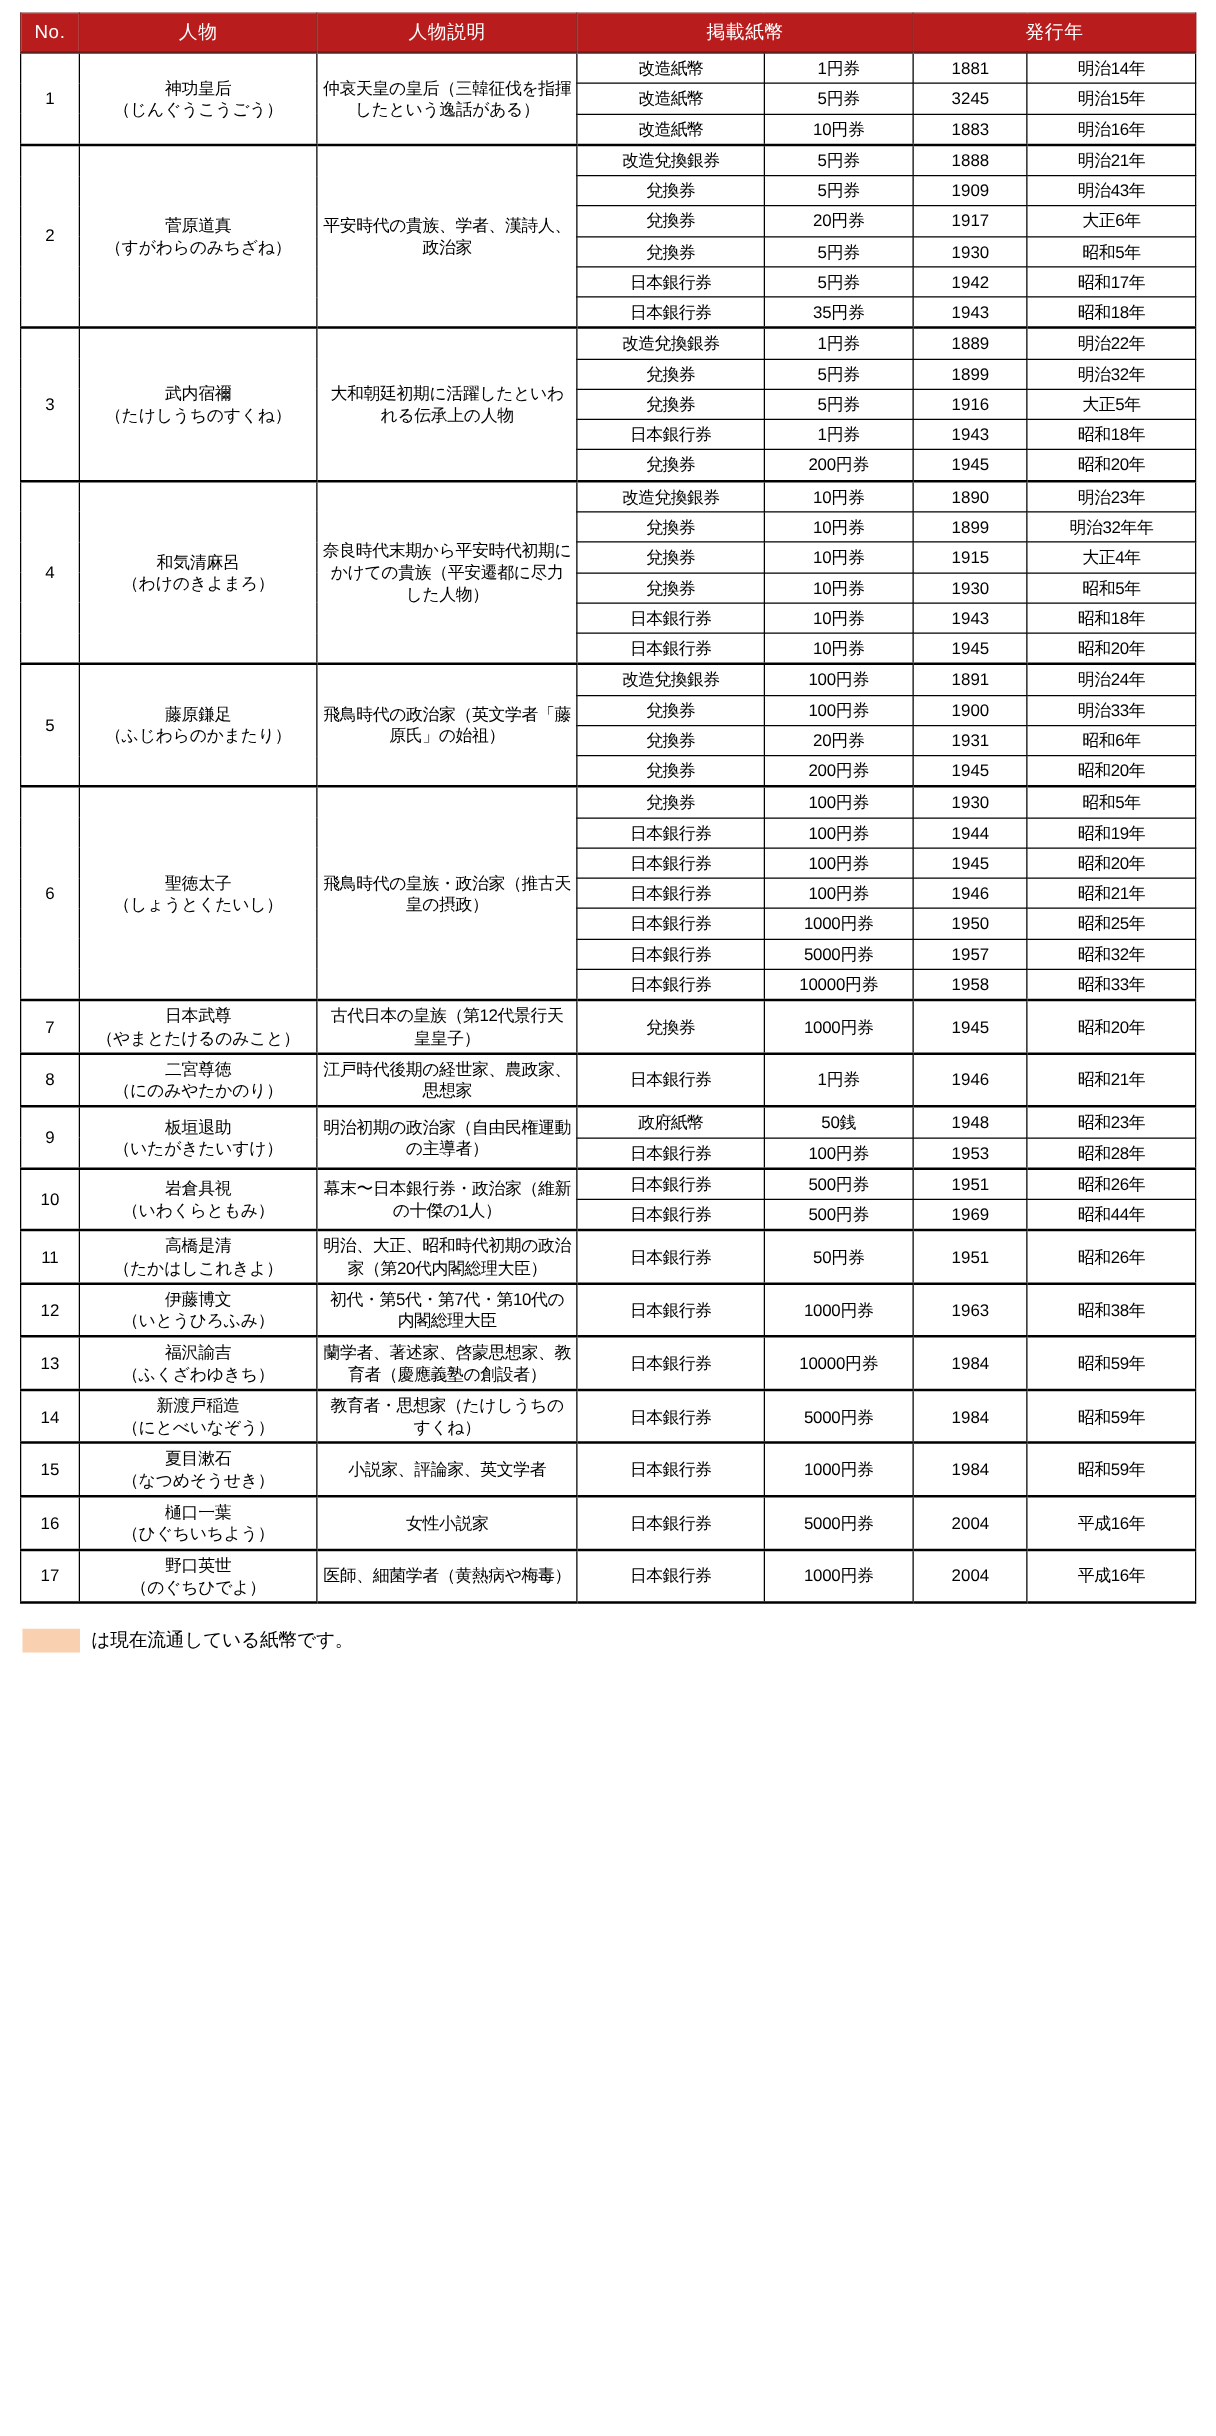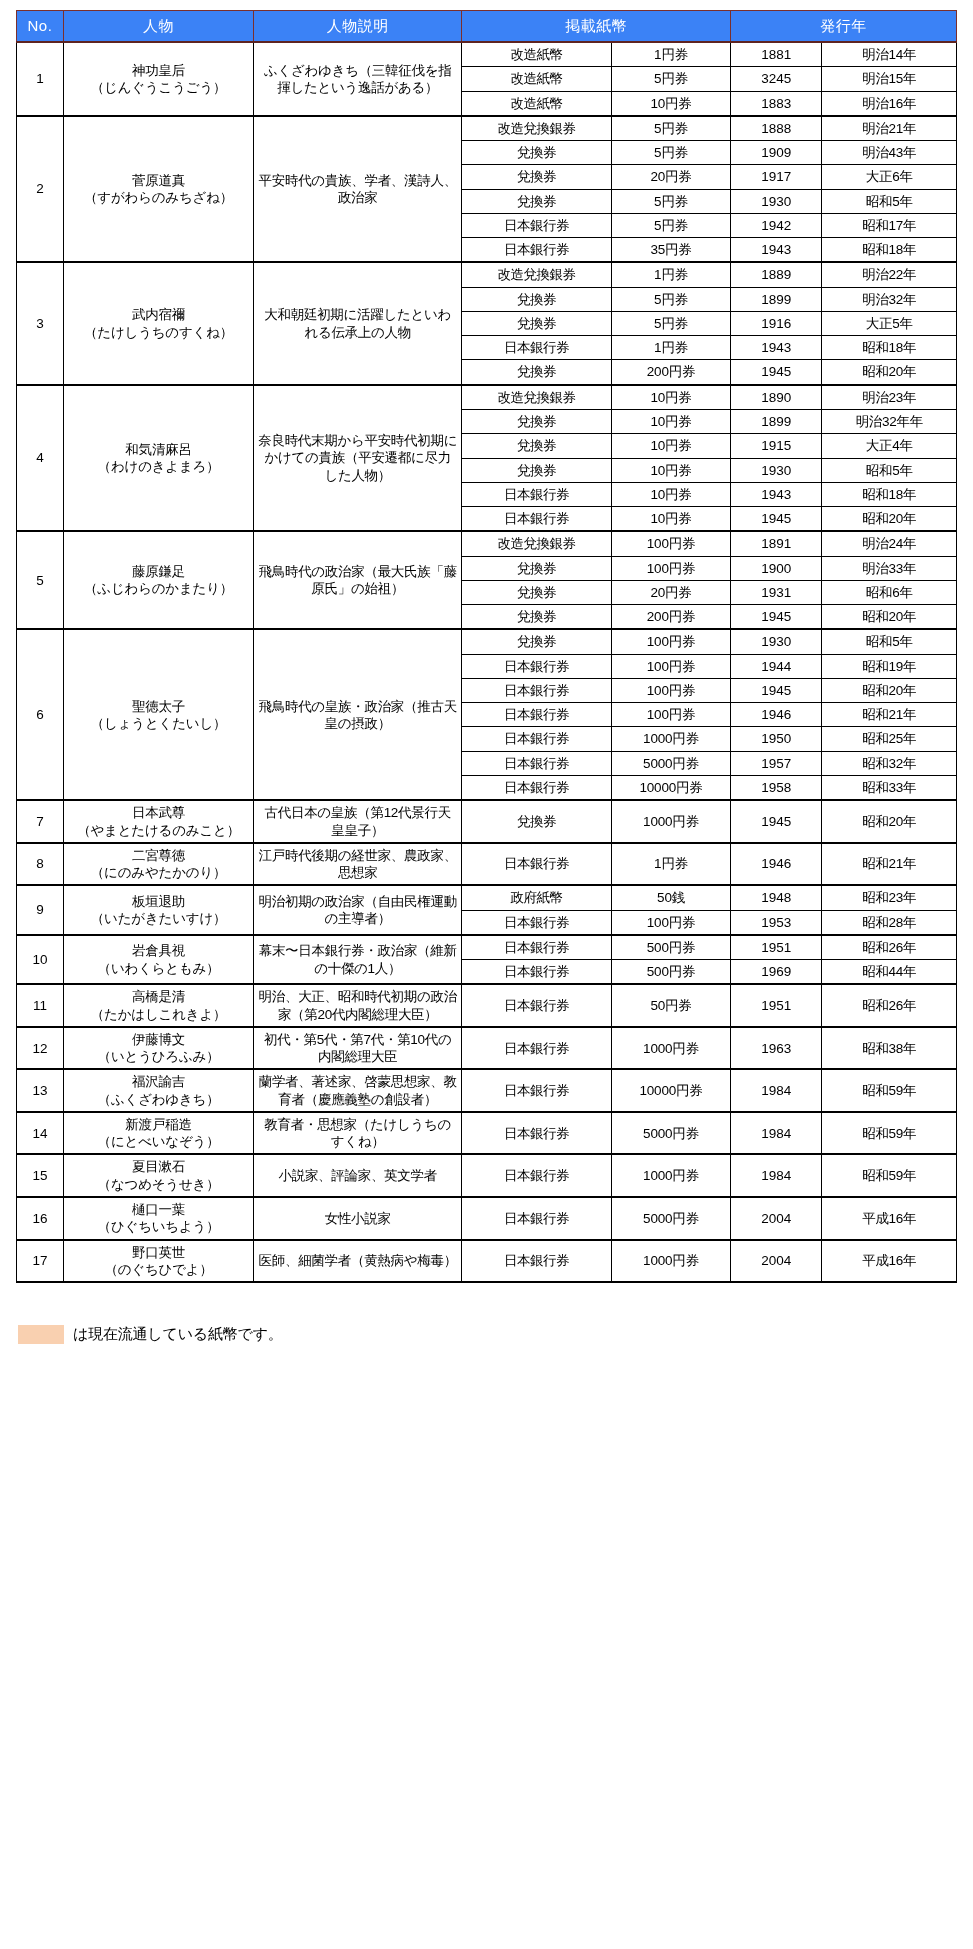--- a/index.html
+++ b/index.html
@@ -16,21 +16,21 @@
   table.paper-table{
     border-collapse:collapse;
     table-layout:fixed;
     width:941px;
     margin:10px 16px 0 16px;
     font-size:13px;
   }
 
   
   table.paper-table thead th{
-    background:#3b82f6;
+    background:#b91c1c;
     color:#ffffff;
     font-weight:normal;
     font-size:15px;
     height:30px;
     line-height:30px;
     padding:0;
     text-align:center;
     border:1px solid #7c2f2b;
     border-bottom:2px solid #5e2320;
     letter-spacing:0.5px;
@@ -71,23 +71,23 @@
   col.w-no{width:37px;}
   col.w-person{width:150px;}
   col.w-desc{width:164px;}
   col.w-note{width:118px;}
   col.w-denom{width:94px;}
   col.w-year{width:72px;}
   col.w-era{width:106px;}
 
   
   .legend{
-    margin:40px 0 0 18px;
+    margin:20px 0 0 18px;
     display:flex;
-    align-items:center;
+    align-items:flex-start;
     height:22px;
   }
   .legend .swatch{
     width:46px;height:19px;
     background:#f9d0b0;
     display:inline-block;
   }
   .legend .legend-text{
     margin-left:9px;
     font-size:15px;
@@ -117,21 +117,21 @@
         <th>人物</th>
         <th>人物説明</th>
         <th colspan="2">掲載紙幣</th>
         <th colspan="2">発行年</th>
       </tr>
     </thead>
     <tbody id="table-body">
         <tr class="group-start">
           <td class="c-no" rowspan="3">1</td>
           <td class="c-person" rowspan="3">神功皇后<br>（じんぐうこうごう）</td>
-          <td class="c-desc" rowspan="3">ふくざわゆきち（三韓征伐を指揮したという逸話がある）</td>
+          <td class="c-desc" rowspan="3">仲哀天皇の皇后（三韓征伐を指揮したという逸話がある）</td>
           <td class="c-note">改造紙幣</td>
           <td class="c-denom">1円券</td>
           <td class="c-year">1881</td>
           <td class="c-era">明治14年</td>
         </tr>
         <tr>
           <td class="c-note">改造紙幣</td>
           <td class="c-denom">5円券</td>
           <td class="c-year">3245</td>
           <td class="c-era">明治15年</td>
@@ -249,21 +249,21 @@
         </tr>
         <tr>
           <td class="c-note">日本銀行券</td>
           <td class="c-denom">10円券</td>
           <td class="c-year">1945</td>
           <td class="c-era">昭和20年</td>
         </tr>
         <tr class="group-start">
           <td class="c-no" rowspan="4">5</td>
           <td class="c-person" rowspan="4">藤原鎌足<br>（ふじわらのかまたり）</td>
-          <td class="c-desc" rowspan="4">飛鳥時代の政治家（最大氏族「藤原氏」の始祖）</td>
+          <td class="c-desc" rowspan="4">飛鳥時代の政治家（英文学者「藤原氏」の始祖）</td>
           <td class="c-note">改造兌換銀券</td>
           <td class="c-denom">100円券</td>
           <td class="c-year">1891</td>
           <td class="c-era">明治24年</td>
         </tr>
         <tr>
           <td class="c-note">兌換券</td>
           <td class="c-denom">100円券</td>
           <td class="c-year">1900</td>
           <td class="c-era">明治33年</td>

